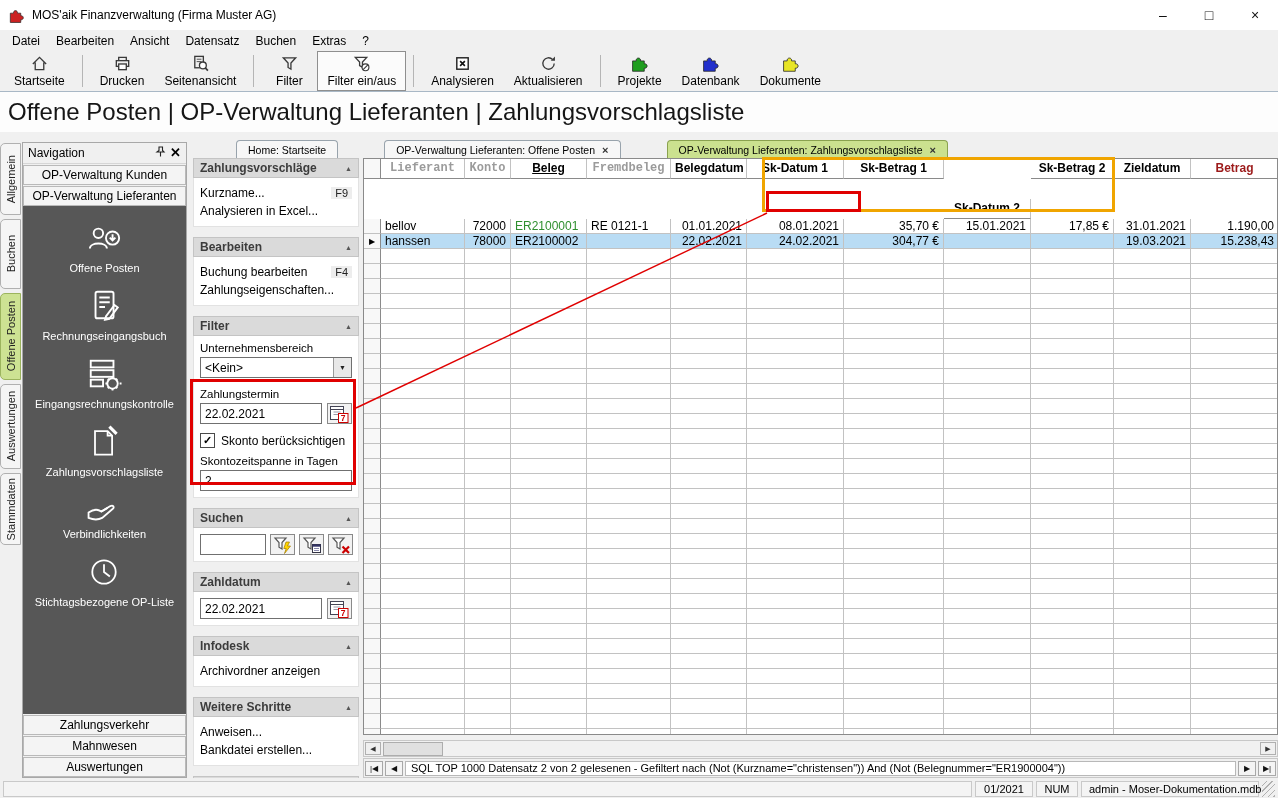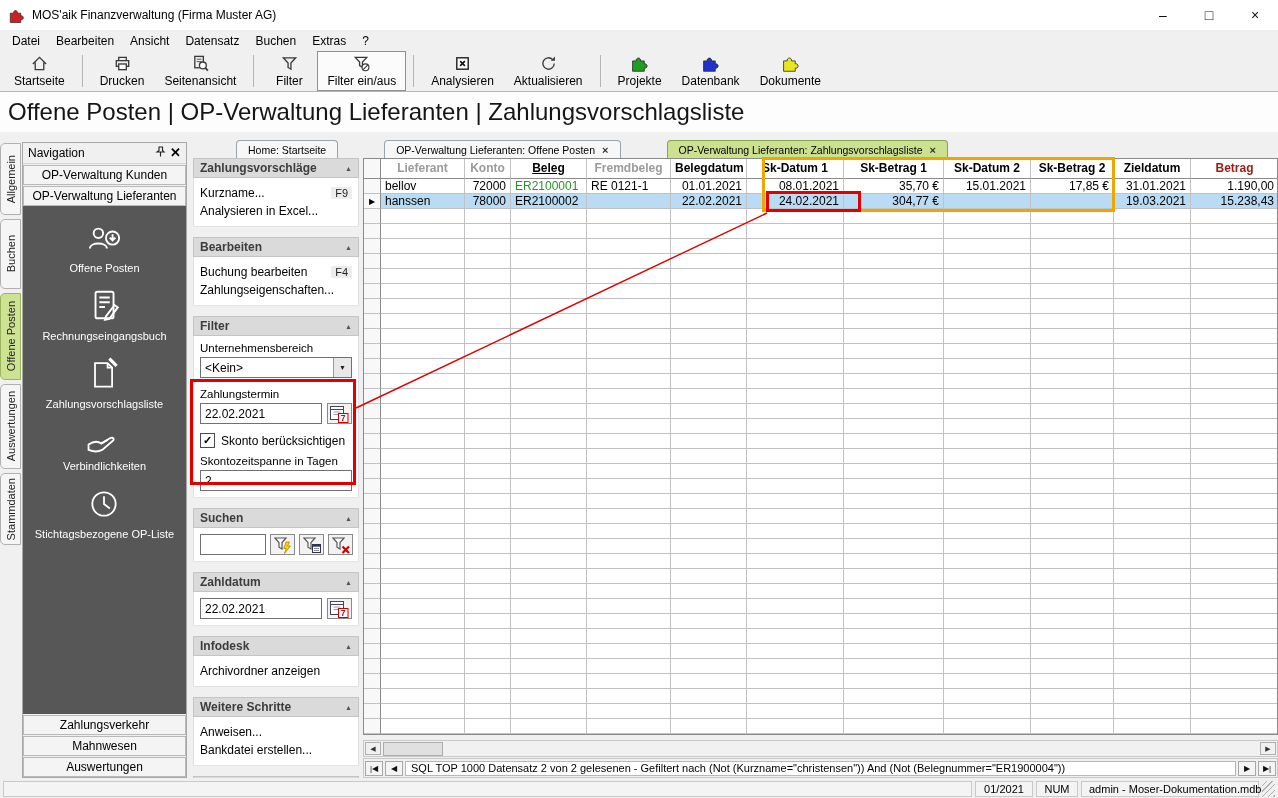--- a/index.html
+++ b/index.html
@@ -82,21 +82,21 @@
   .search-row{display:flex;gap:4px;align-items:center;}
   .search-row .tp-input{width:66px;flex:none;}
   
   .grid-area{position:absolute;left:363px;top:158px;width:915px;height:577px;background:#fff;
              border:1px solid #8a8a8a;box-sizing:border-box;overflow:hidden;}
   .g-row{display:flex;}
   .g-cell{box-sizing:border-box;border-right:1px solid #c2c2c2;border-bottom:1px solid #c2c2c2;
           padding:0 4px;font-size:12px;height:15px;line-height:14px;overflow:hidden;white-space:nowrap;flex:none;}
   .g-row.hdr .g-cell{height:20px;line-height:19px;font-weight:bold;text-align:center;
                      border-bottom:1px solid #8a8a8a;}
-  .h-muted{color:#9b9b9b;}
+  .h-muted{color:#9b9b9b;font-family:Liberation Mono, monospace;}
   .h-link{text-decoration:underline;}
   .h-betrag{color:#9c1a1a;}
   .sel-cell{width:17px;flex:none;background:#f8f8f8;border-right:1px solid #8a8a8a;
             border-bottom:1px solid #c2c2c2;display:flex;align-items:center;justify-content:center;
             font-size:8px;box-sizing:border-box;height:15px;}
   .g-row.hdr .sel-cell{height:20px;border-bottom:1px solid #8a8a8a;}
   .g-row.sel .g-cell{background:#b9dcf4;}
   .beleg-green{color:#2f8f2f;}
   
   .hscroll{position:absolute;left:363px;top:740px;width:915px;height:17px;background:#f1f1f1;
@@ -296,20 +296,30 @@
         </div>
         <div class="nav-item">
           <span><svg width="38" height="36" viewBox="0 0 40 38" fill="none" stroke="#fff" stroke-width="2">
               <rect x="10" y="4" width="19" height="28" rx="2"></rect>
               <path d="M14 10h11M14 15h11M14 20h6"></path>
               <path d="M21 30l9-12 3.5 2.5-9 12-4.5 1z"></path>
             </svg></span>
           <span>Rechnungseingangsbuch</span>
         </div>
         <div class="nav-item">
+          <span><svg width="38" height="36" viewBox="0 0 40 38" fill="none" stroke="#fff" stroke-width="2">
+              <rect x="6" y="5" width="24" height="7"></rect>
+              <rect x="6" y="15" width="24" height="7"></rect>
+              <rect x="6" y="25" width="13" height="7"></rect>
+              <circle cx="29" cy="29" r="5.5"></circle>
+              <path d="M29 21.5v2M29 34.5v2M21.5 29h2M36.5 29h2M24 24l1.5 1.5M34 34l-1.5-1.5M34 24l-1.5 1.5M24 34l1.5-1.5"></path>
+            </svg></span>
+          <span>Eingangsrechnungskontrolle</span>
+        </div>
+        <div class="nav-item">
           <span><svg width="36" height="36" viewBox="0 0 40 40" fill="none" stroke="#fff" stroke-width="2">
               <path d="M10 8h14l5 5v21H10z"></path>
               <path d="M24 8v5h5"></path>
               <path d="M26 3l8 8" stroke-width="3.5"></path>
             </svg></span>
           <span>Zahlungsvorschlagsliste</span>
         </div>
         <div class="nav-item">
           <span><svg width="40" height="30" viewBox="0 0 44 32" fill="none" stroke="#fff" stroke-width="2">
               <path d="M5 22c6-4 10-4 14-1l10-6c3-1.6 5 1.4 2.4 3.2L20 28c-4.5 2.4-9 2.4-15 0z"></path>
@@ -497,21 +507,21 @@
   <div class="grid-area" id="gridArea">
       <div class="g-row hdr">
         <div class="sel-cell"></div>
         <div class="g-cell h-muted" style="width: 84px;">Lieferant</div>
         <div class="g-cell h-muted" style="width: 46px;">Konto</div>
         <div class="g-cell h-link" style="width: 76px;">Beleg</div>
         <div class="g-cell h-muted" style="width: 84px;">Fremdbeleg</div>
         <div class="g-cell h-bold" style="width: 76px;">Belegdatum</div>
         <div class="g-cell h-bold" style="width: 97px;">Sk-Datum 1</div>
         <div class="g-cell h-bold" style="width: 100px;">Sk-Betrag 1</div>
-        <div class="g-cell h-bold" style="width: 87px;">Sk-Datum 2</div>
+        <div class="g-cell h-bold" style="width: 87px; margin-top: 40px;">Sk-Datum 2</div>
         <div class="g-cell h-bold" style="width: 83px;">Sk-Betrag 2</div>
         <div class="g-cell h-bold" style="width: 77px;">Zieldatum</div>
         <div class="g-cell h-betrag" style="width: 88px;">Betrag</div>
       </div>
       <div class="g-row">
         <div class="sel-cell"></div>
         <div class="g-cell" style="width: 84px; text-align: left;">bellov</div>
         <div class="g-cell" style="width: 46px; text-align: right;">72000</div>
         <div class="g-cell beleg-green" style="width: 76px; text-align: left;">ER2100001</div>
         <div class="g-cell" style="width: 84px; text-align: left;">RE 0121-1</div>

